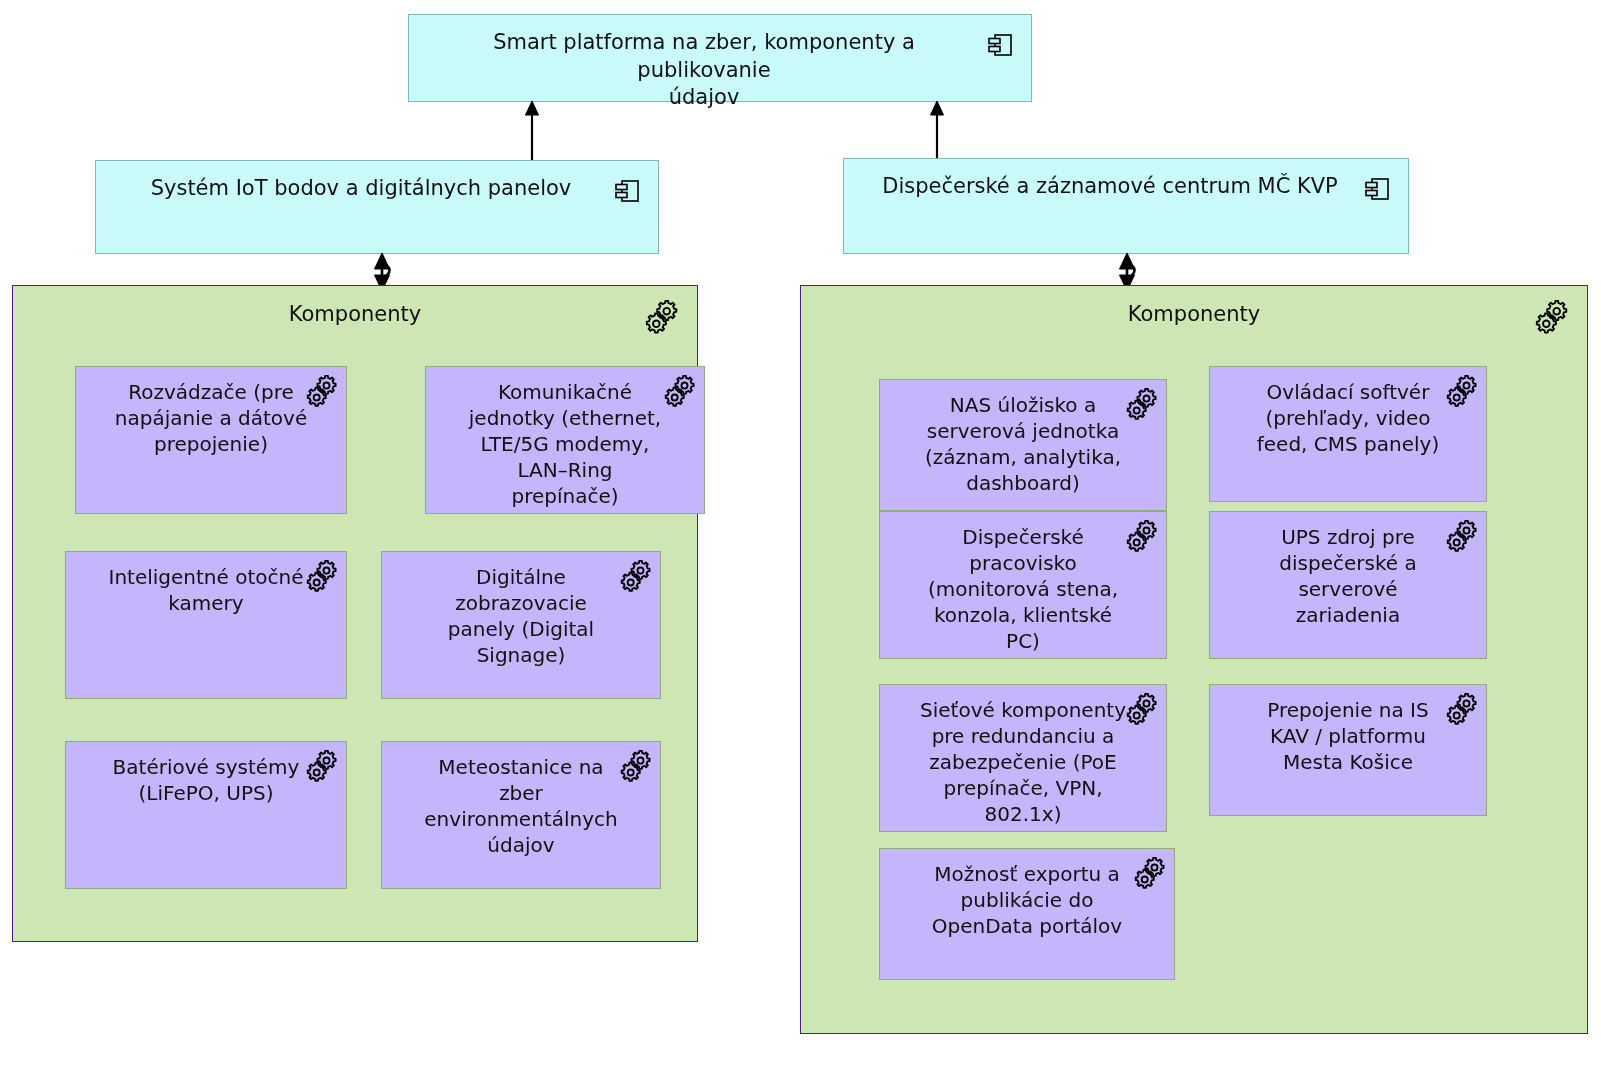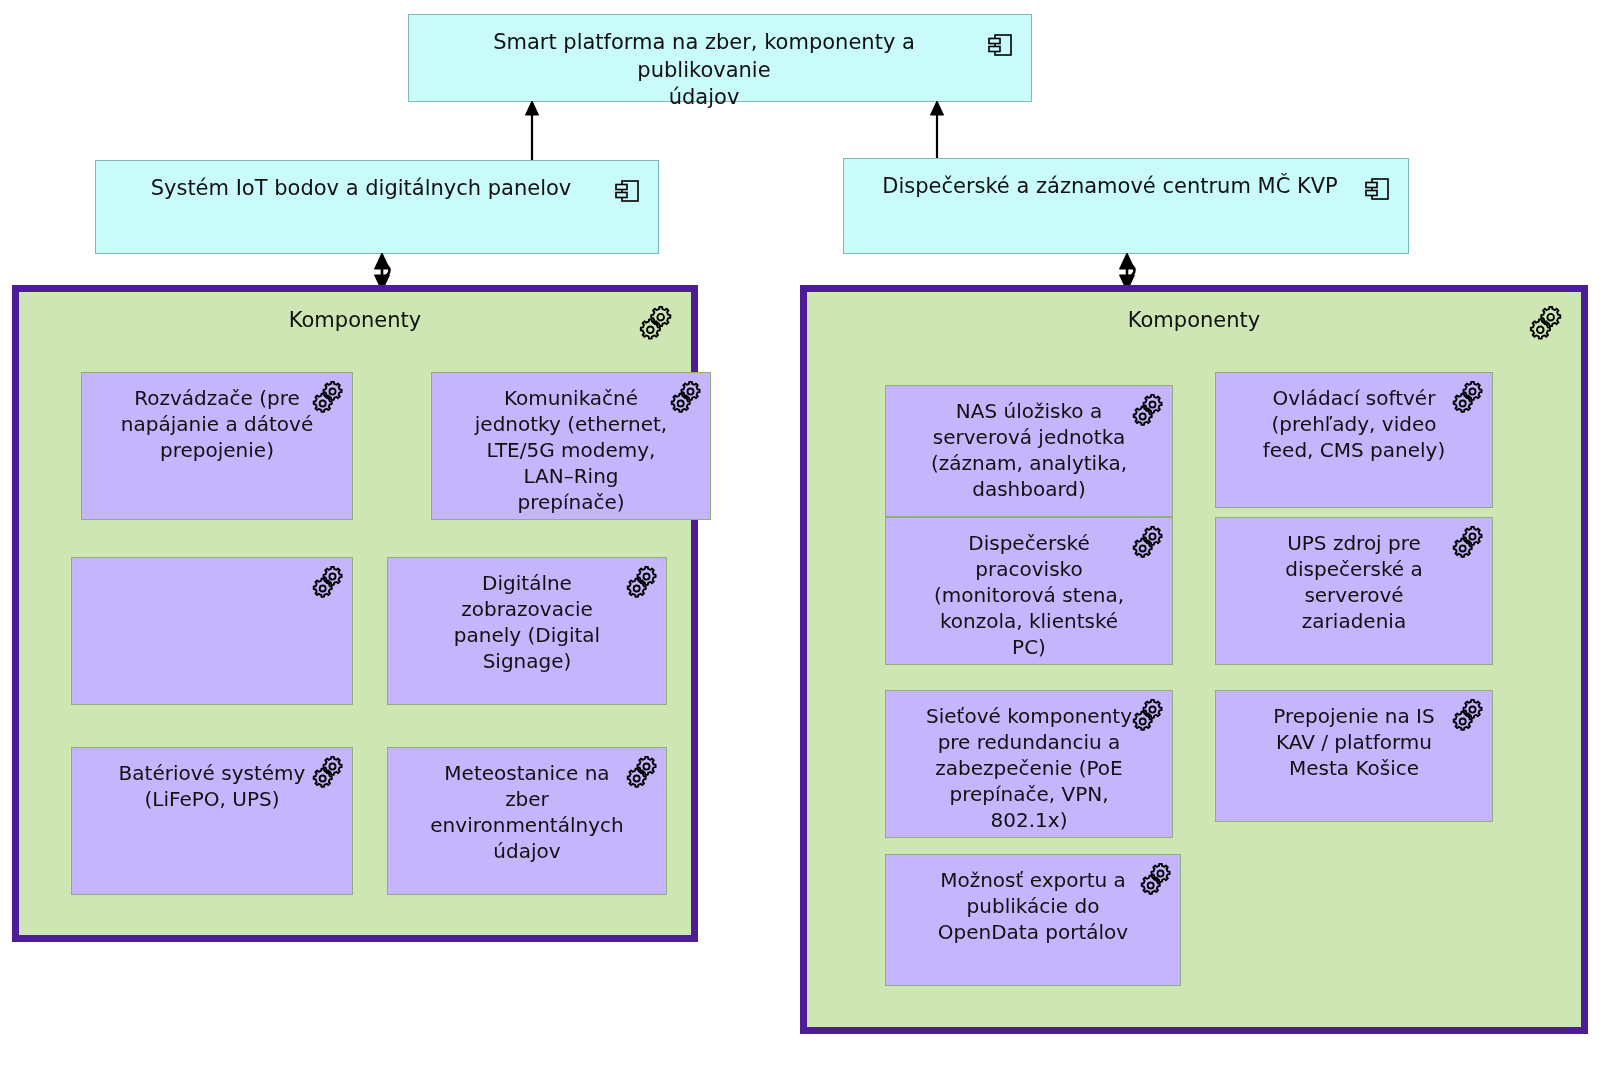--- a/index.html
+++ b/index.html
@@ -41,21 +41,21 @@
     top: 18px;
     right: 18px;
     width: 26px;
     height: 24px;
   }
 
   
   .pkg {
     position: absolute;
     background: #cde6b4;
-    border: 7px solid #4c1d95;
+    border: 1px solid #4c1d95;
     box-sizing: border-box;
   }
   .pkg-title {
     position: absolute;
     left: 0;
     right: 0;
     top: 16px;
     text-align: center;
     font-size: 21px;
     color: #111111;
@@ -186,20 +186,22 @@
         <g fill="none" stroke="#000" stroke-width="2.0" stroke-linejoin="round">
           <path d="M23.4 3.0 l2.6 1.1 l1.6 -1.4 l1.9 1.9 l-1.4 1.6 l1.1 2.6 l2.1 0.3 v2.7 l-2.1 0.3 l-1.1 2.6 l1.4 1.6 l-1.9 1.9 l-1.6 -1.4 l-2.6 1.1 l-0.3 2.1 h-2.7 l-0.3 -2.1 l-2.6 -1.1 l-1.6 1.4 l-1.9 -1.9 l1.4 -1.6 l-1.1 -2.6 l-2.1 -0.3 v-2.7 l2.1 -0.3 l1.1 -2.6 l-1.4 -1.6 l1.9 -1.9 l1.6 1.4 l2.6 -1.1 l0.3 -2.1 h2.7 Z"></path>
           <circle cx="21.7" cy="11.2" r="3.2"></circle>
           <path d="M13.0 15.6 l2.6 1.1 l1.6 -1.4 l1.9 1.9 l-1.4 1.6 l1.1 2.6 l2.1 0.3 v2.7 l-2.1 0.3 l-1.1 2.6 l1.4 1.6 l-1.9 1.9 l-1.6 -1.4 l-2.6 1.1 l-0.3 2.1 h-2.7 l-0.3 -2.1 l-2.6 -1.1 l-1.6 1.4 l-1.9 -1.9 l1.4 -1.6 l-1.1 -2.6 l-2.1 -0.3 v-2.7 l2.1 -0.3 l1.1 -2.6 l-1.4 -1.6 l1.9 -1.9 l1.6 1.4 l2.6 -1.1 l0.3 -2.1 h2.7 Z"></path>
           <circle cx="11.3" cy="23.8" r="3.2"></circle>
         </g>
       </svg>
     </div>
 
     <div class="card" style="left:52px; top:265px; width:282px; height:148px;">
+      <div class="card-label">Inteligentné otočné
+kamery</div>
       <svg class="card-gear" viewBox="0 0 36 36">
         <g fill="none" stroke="#000" stroke-width="2.0" stroke-linejoin="round">
           <path d="M23.4 3.0 l2.6 1.1 l1.6 -1.4 l1.9 1.9 l-1.4 1.6 l1.1 2.6 l2.1 0.3 v2.7 l-2.1 0.3 l-1.1 2.6 l1.4 1.6 l-1.9 1.9 l-1.6 -1.4 l-2.6 1.1 l-0.3 2.1 h-2.7 l-0.3 -2.1 l-2.6 -1.1 l-1.6 1.4 l-1.9 -1.9 l1.4 -1.6 l-1.1 -2.6 l-2.1 -0.3 v-2.7 l2.1 -0.3 l1.1 -2.6 l-1.4 -1.6 l1.9 -1.9 l1.6 1.4 l2.6 -1.1 l0.3 -2.1 h2.7 Z"></path>
           <circle cx="21.7" cy="11.2" r="3.2"></circle>
           <path d="M13.0 15.6 l2.6 1.1 l1.6 -1.4 l1.9 1.9 l-1.4 1.6 l1.1 2.6 l2.1 0.3 v2.7 l-2.1 0.3 l-1.1 2.6 l1.4 1.6 l-1.9 1.9 l-1.6 -1.4 l-2.6 1.1 l-0.3 2.1 h-2.7 l-0.3 -2.1 l-2.6 -1.1 l-1.6 1.4 l-1.9 -1.9 l1.4 -1.6 l-1.1 -2.6 l-2.1 -0.3 v-2.7 l2.1 -0.3 l1.1 -2.6 l-1.4 -1.6 l1.9 -1.9 l1.6 1.4 l2.6 -1.1 l0.3 -2.1 h2.7 Z"></path>
           <circle cx="11.3" cy="23.8" r="3.2"></circle>
         </g>
       </svg>
     </div>
 

